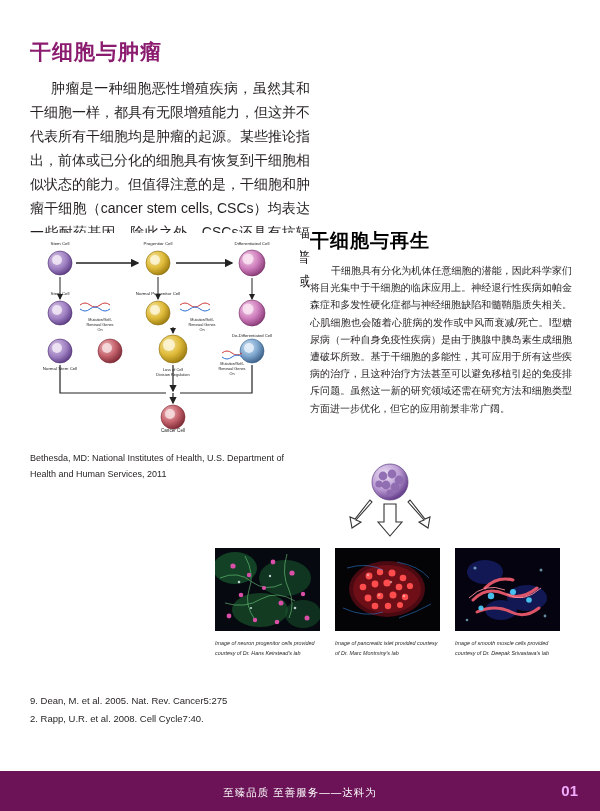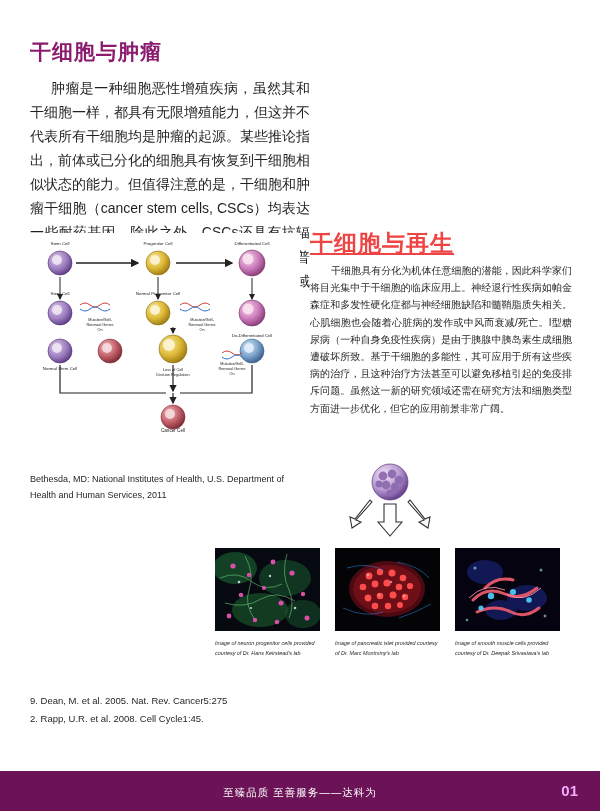--- a/index.html
+++ b/index.html
@@ -35,25 +35,24 @@
     font-size: 14px;
     line-height: 1.72;
     text-align: justify;
     color: #231f20;
     text-indent: 21px;
   }
   
   .title-second {
     position: absolute;
     left: 310px; top: 228px;
-    font-size: 23px;
+    font-size: 19px;
     font-weight: bold;
-    color: #ef4444;
+    color: #000000;
     letter-spacing: 1px;
-    text-decoration: underline;
   }
   .second-body {
     position: absolute;
     left: 310px; top: 262px;
     width: 262px;
     font-size: 10px;
     line-height: 1.72;
     text-align: justify;
     color: #231f20;
     text-indent: 21px;
@@ -62,21 +61,21 @@
   .diagram {
     position: absolute;
     left: 30px; top: 233px;
     width: 270px; height: 200px;
     background: #ffffff;
   }
   .diagram svg { display:block; }
   
   .diagram-caption {
     position: absolute;
-    left: 30px; top: 472px;
+    left: 30px; top: 451px;
     width: 260px;
     font-size: 9px;
     line-height: 1.75;
     color: #231f20;
   }
   
   .cluster {
     position: absolute;
     left: 330px; top: 462px;
     width: 120px; height: 90px;
@@ -401,21 +400,21 @@
           </g>
         </svg>
       </div>
       <div class="cap">Image of smooth muscle cells provided courtesy of Dr. Deepak Srivastava's lab</div>
     </div>
 
   </div>
 
   <div class="refs">
     <div>9. Dean, M. et al. 2005. Nat. Rev. Cancer5:275</div>
-    <div>2. Rapp, U.R. et al. 2008. Cell Cycle1:45.</div>
+    <div>2. Rapp, U.R. et al. 2008. Cell Cycle7:40.</div>
   </div>
 
   <div class="footer">
     <div class="footer-text">至臻品质  至善服务——达科为</div>
     <div class="page-no">01</div>
   </div>
 
 </div>
 
 </body></html>

